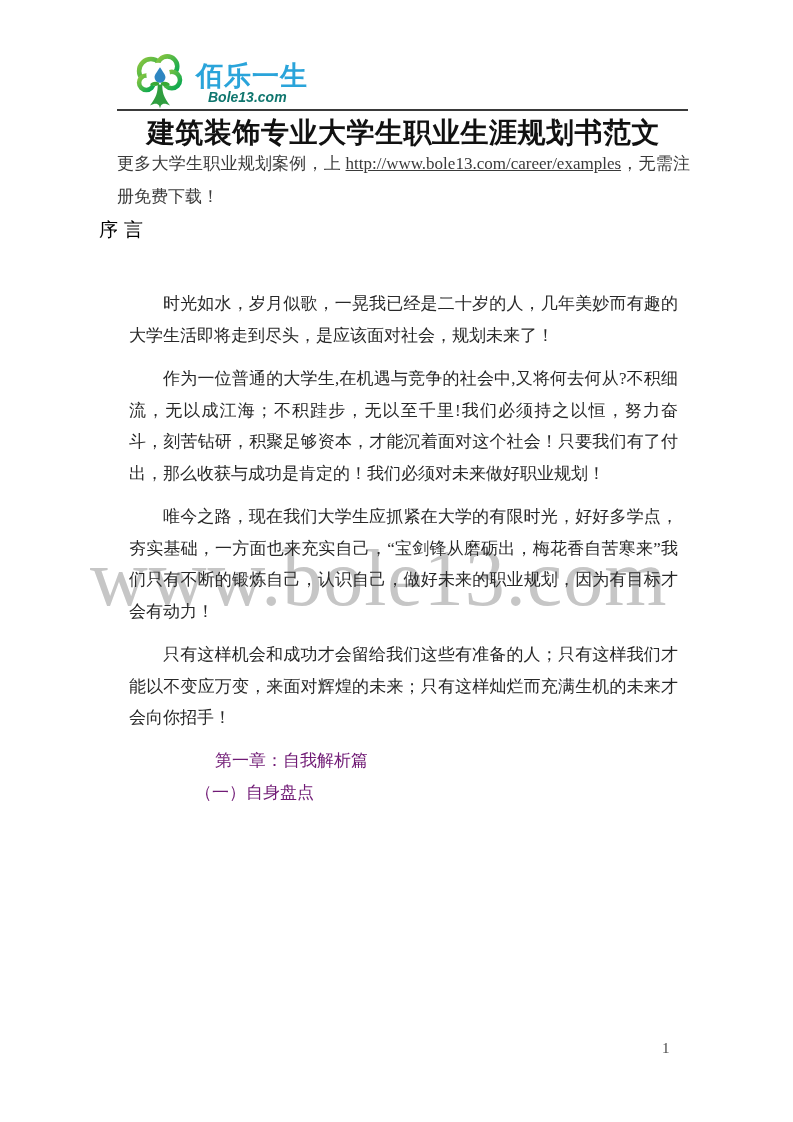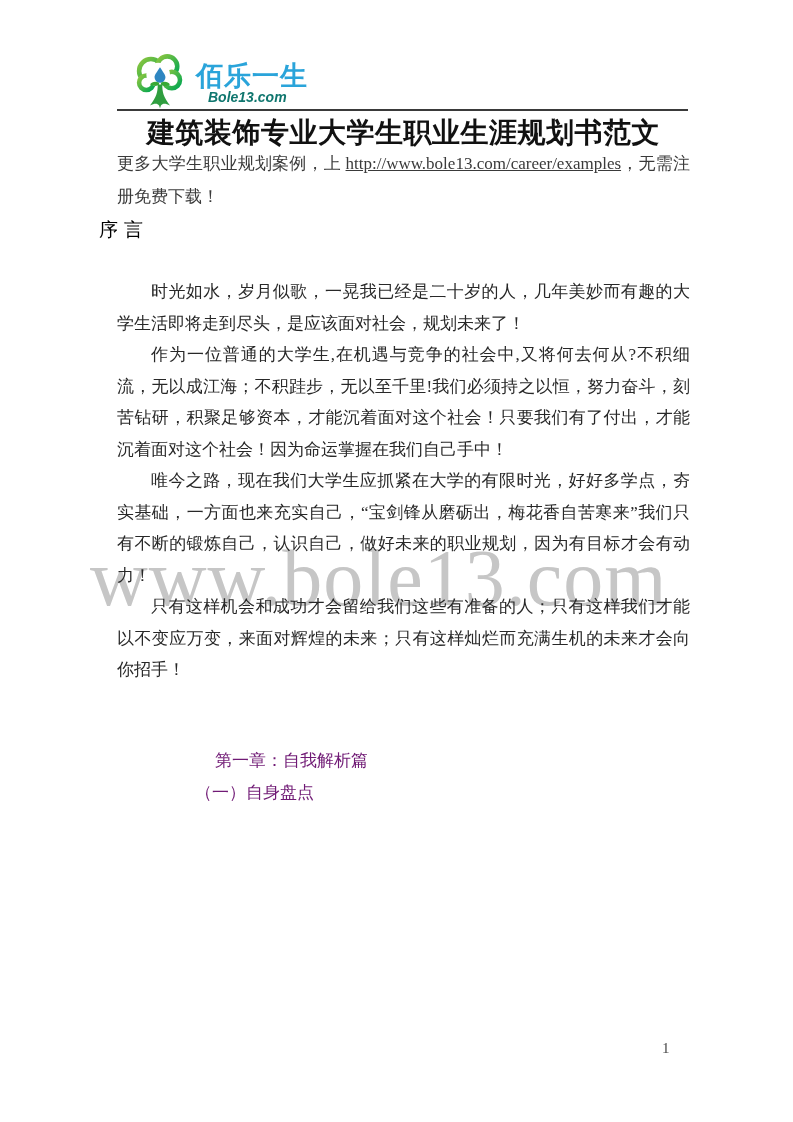--- a/index.html
+++ b/index.html
@@ -20,21 +20,21 @@
   
   .doc-title{position:absolute;left:117px;top:114px;width:573px;text-align:center;
              font-size:28px;font-weight:bold;color:#111;letter-spacing:.5px;}
   .promo{position:absolute;left:117px;top:147px;width:573px;font-size:17px;line-height:33px;
          color:#3a3a3a;text-align:justify;}
   .promo a{color:#3a3a3a;}
   .preface{position:absolute;left:117px;top:217px;width:573px;
            font-size:19px;color:#000000;letter-spacing:6px;transform:translateX(-18px);}
   .bodyflow{position:absolute;left:117px;top:276px;width:573px;font-size:17px;
             line-height:31.5px;color:#282828;text-align:justify;}
-  .bodyflow p{margin:0;text-indent:2em;}
+  .bodyflow p{margin:12px;text-indent:2em;}
   .headings{position:absolute;left:117px;top:745px;width:573px;font-size:17px;
             line-height:31.5px;color:#701a75;}
   .chapter{margin:0 0 0 98px;}
   .subsection{margin:0 0 0 78px;}
 
   
   .watermark{position:absolute;left:90px;top:534px;width:700px;font-size:80px;line-height:1.1;
              color:#c6c6c6;letter-spacing:1px;white-space:nowrap;z-index:0;
              font-family:Liberation Serif, serif;}
   .promo,.preface,.bodyflow,.headings,.doc-title{z-index:2;}
@@ -73,21 +73,21 @@
   <div class="header-rule"></div>
 
   <div class="doc-title">建筑装饰专业大学生职业生涯规划书范文</div>
 
   <div class="promo"><span>更多大学生职业规划案例，上 </span><a href="#">http://www.bole13.com/career/examples</a><span>，无需注册免费下载！</span></div>
 
   <div class="preface">序言</div>
 
   <div class="bodyflow">
     <p>时光如水，岁月似歌，一晃我已经是二十岁的人，几年美妙而有趣的大学生活即将走到尽头，是应该面对社会，规划未来了！</p>
-    <p>作为一位普通的大学生,在机遇与竞争的社会中,又将何去何从?不积细流，无以成江海；不积跬步，无以至千里!我们必须持之以恒，努力奋斗，刻苦钻研，积聚足够资本，才能沉着面对这个社会！只要我们有了付出，才能沉着面对这个社会！因为命运掌握在我们自己手中！</p>
+    <p>作为一位普通的大学生,在机遇与竞争的社会中,又将何去何从?不积细流，无以成江海；不积跬步，无以至千里!我们必须持之以恒，努力奋斗，刻苦钻研，积聚足够资本，才能沉着面对这个社会！只要我们有了付出，那么收获与成功是肯定的！我们必须对未来做好职业规划！</p>
     <p>唯今之路，现在我们大学生应抓紧在大学的有限时光，好好多学点，夯实基础，一方面也来充实自己，“宝剑锋从磨砺出，梅花香自苦寒来”我们只有不断的锻炼自己，认识自己，做好未来的职业规划，因为有目标才会有动力！</p>
     <p>只有这样机会和成功才会留给我们这些有准备的人；只有这样我们才能以不变应万变，来面对辉煌的未来；只有这样灿烂而充满生机的未来才会向你招手！</p>
   </div>
 
   <div class="headings">
     <p class="chapter">第一章：自我解析篇</p>
     <p class="subsection">（一）自身盘点</p>
   </div>
 
   <div class="page-number">1</div>

